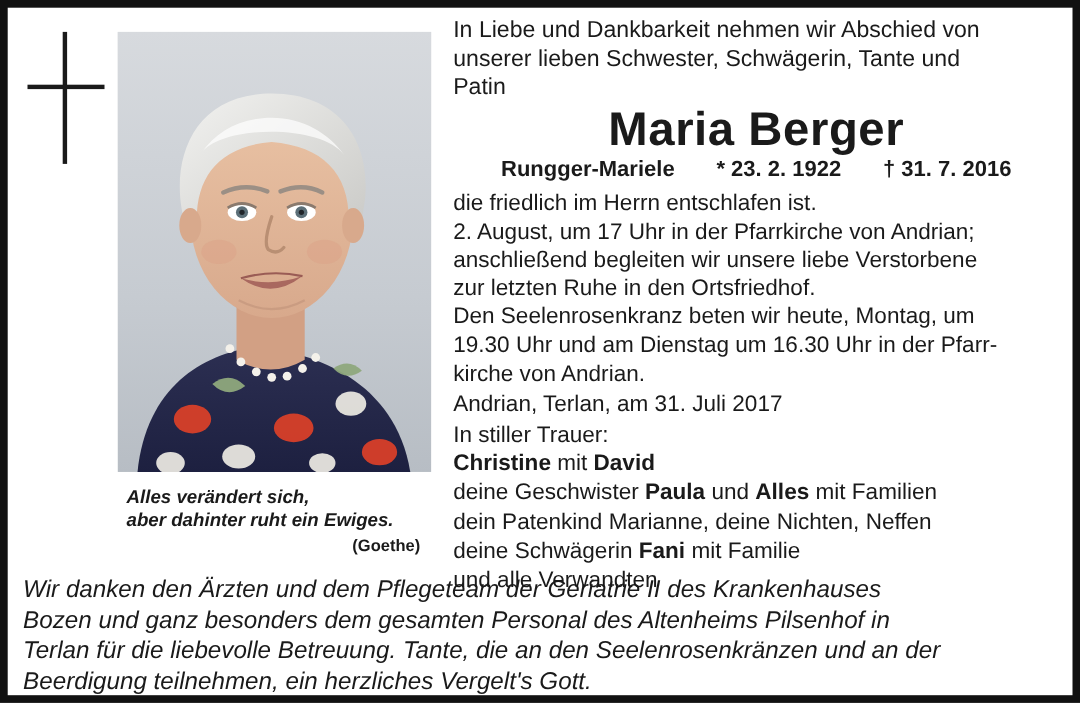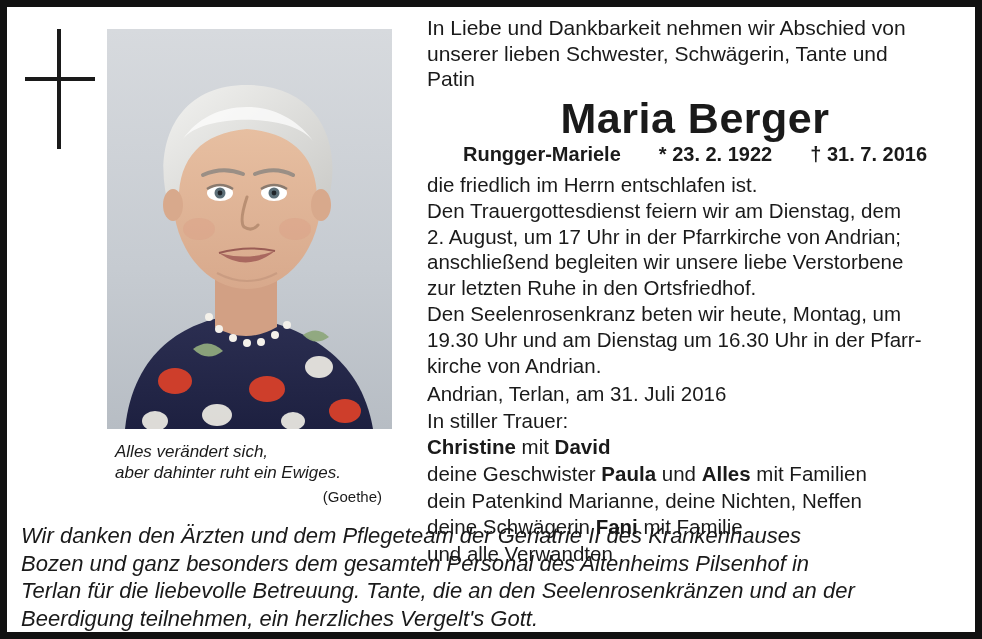--- a/index.html
+++ b/index.html
@@ -54,20 +54,21 @@
     height: 4px;
     background: #1a1a1a;
   }
 
   
   .photo-col {
     position: absolute;
     left: 100px;
     top: 22px;
     width: 285px;
+    font-weight: bold;
   }
   .photo {
     width: 285px;
     height: 400px;
     overflow: hidden;
     position: relative;
     background: #cfd3d8;
   }
   .photo svg { display: block; }
   .quote {
@@ -82,21 +83,21 @@
     text-align: right;
     font-size: 15px;
     margin-top: 4px;
     padding-right: 10px;
     font-style: normal;
   }
 
   
   .text-col {
     position: absolute;
-    left: 420px;
+    left: 405px;
     top: 8px;
     right: 12px;
   }
   .lead {
     font-size: 21px;
     line-height: 1.22;
     margin: 0;
   }
   .name {
     font-size: 43px;
@@ -267,30 +268,29 @@
       <div class="name">Maria Berger</div>
 
       <div class="dates">
         <span class="nick">Rungger-Mariele</span>
         <span class="born">* 23. 2. 1922</span>
         <span class="died">† 31. 7. 2016</span>
       </div>
 
       <div class="body-lines">
         <div>die friedlich im Herrn entschlafen ist.</div>
-        <div>Den Trauergottesdienst feiern wir am Dienstag, dem</div>
         <div>2. August, um 17 Uhr in der Pfarrkirche von Andrian;</div>
         <div>anschließend begleiten wir unsere liebe Verstorbene</div>
         <div>zur letzten Ruhe in den Ortsfriedhof.</div>
         <div>Den Seelenrosenkranz beten wir heute, Montag, um</div>
         <div>19.30 Uhr und am Dienstag um 16.30 Uhr in der Pfarr-</div>
         <div>kirche von Andrian.</div>
       </div>
 
-      <div class="placeline">Andrian, Terlan, am 31. Juli 2016</div>
+      <div class="placeline">Andrian, Terlan, am 31. Juli 2017</div>
 
       <div class="mourning-label">In stiller Trauer:</div>
 
       <div class="mourners">
         <div>
           <span class="b">Christine</span><span> mit </span><span class="b">David</span>
         </div>
         <div>
           <span>deine Geschwister </span><span class="b">Paula</span><span> und </span><span class="b">Alles</span><span> mit Familien</span>
         </div>

